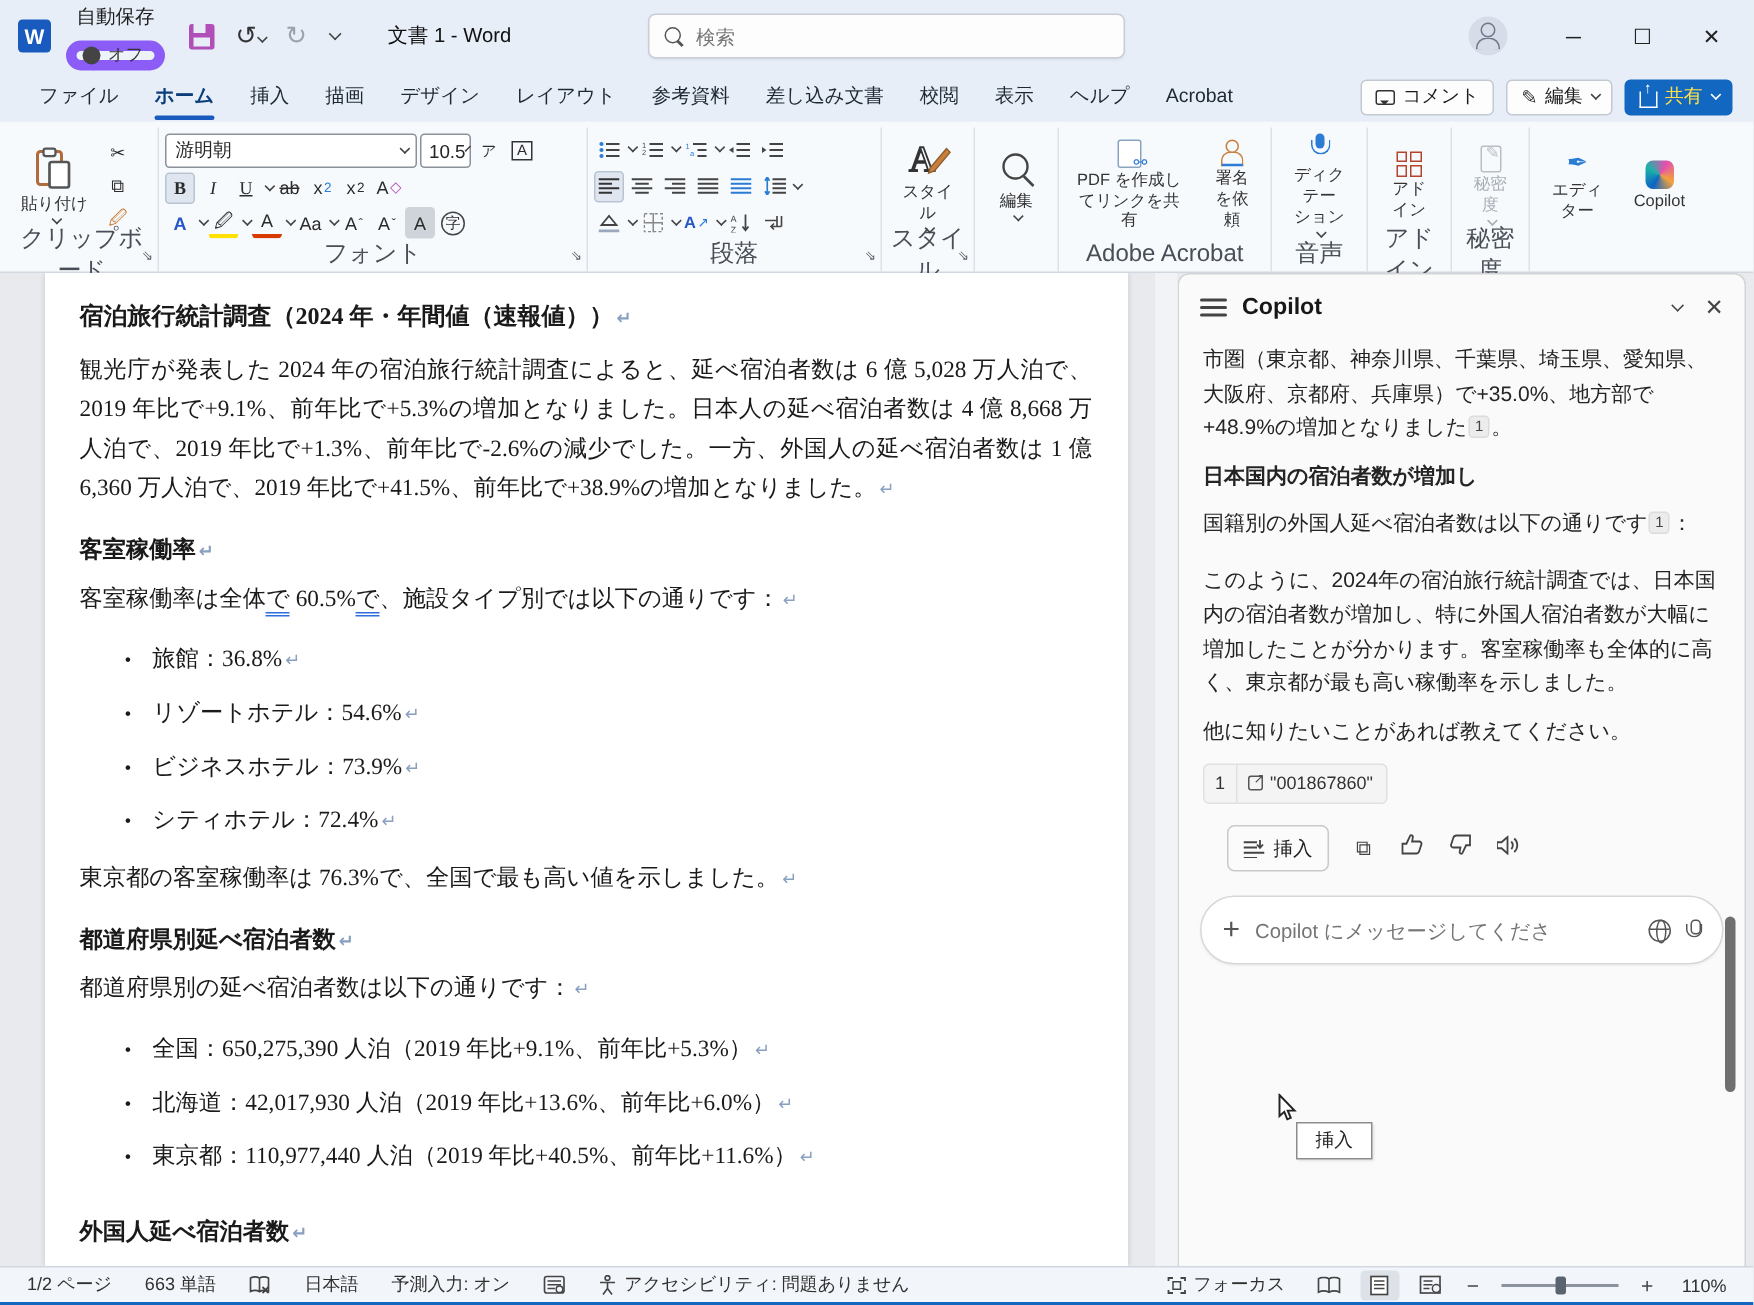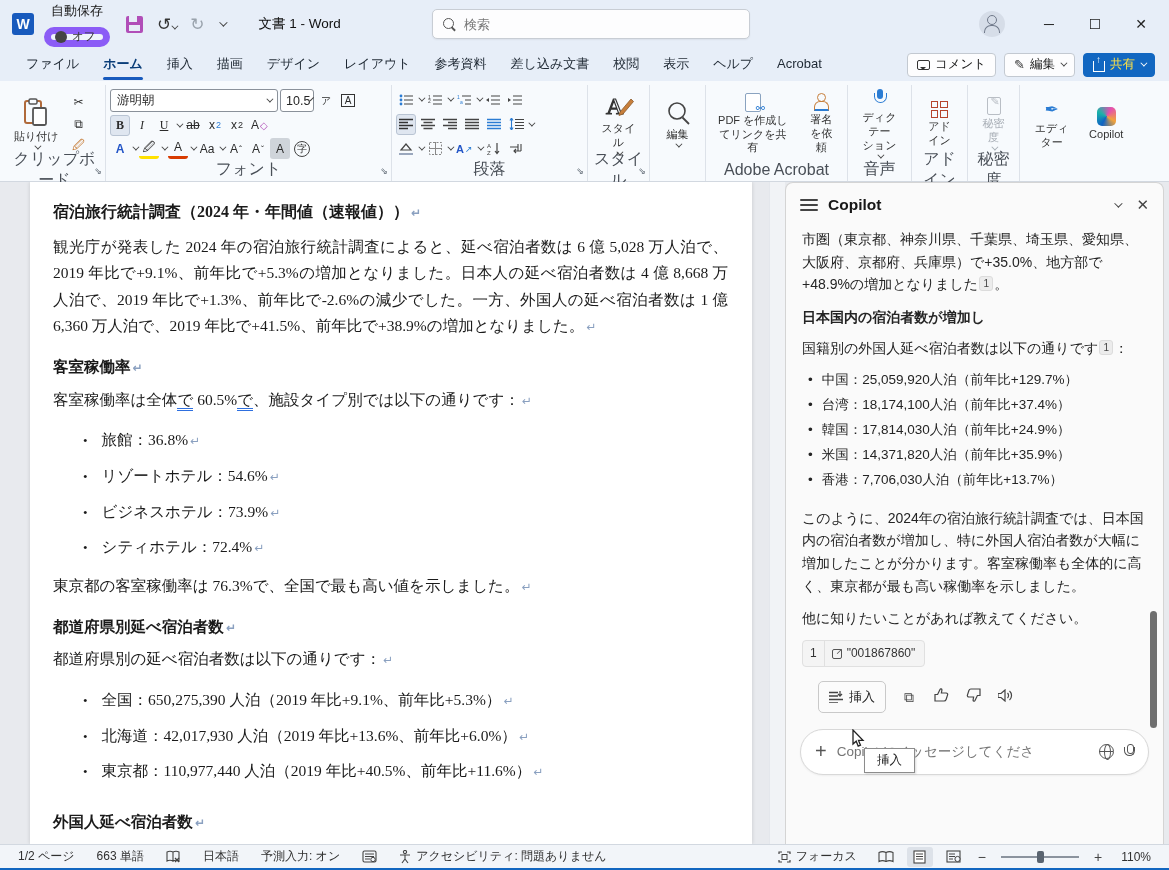--- a/index.html
+++ b/index.html
@@ -554,27 +554,20 @@
       <span class="cp-title">Copilot</span>
       <span class="cp-hbtns">
         <span class="chev"></span>
         <span class="cp-x">✕</span>
       </span>
     </div>
     <div class="cp-body">
       <p class="cp-p"><span>市圏（東京都、神奈川県、千葉県、埼玉県、愛知県、大阪府、京都府、兵庫県）で+35.0%、地方部で+48.9%の増加となりました</span><span class="citemark">1</span><span>。</span></p>
       <div class="cp-h">日本国内の宿泊者数が増加し</div>
       <p class="cp-p"><span>国籍別の外国人延べ宿泊者数は以下の通りです</span><span class="citemark">1</span><span>：</span></p>
-      <ul class="cp-ul">
-        <li>中国：25,059,920人泊（前年比+129.7%）</li>
-        <li>台湾：18,174,100人泊（前年比+37.4%）</li>
-        <li>韓国：17,814,030人泊（前年比+24.9%）</li>
-        <li>米国：14,371,820人泊（前年比+35.9%）</li>
-        <li>香港：7,706,030人泊（前年比+13.7%）</li>
-      </ul>
       <p class="cp-p" style="margin-top:16px">このように、2024年の宿泊旅行統計調査では、日本国内の宿泊者数が増加し、特に外国人宿泊者数が大幅に増加したことが分かります。客室稼働率も全体的に高く、東京都が最も高い稼働率を示しました。</p>
       <p class="cp-p">他に知りたいことがあれば教えてください。</p>
       <div class="cite-row">
         <span class="chipbox">
           <span class="c1">1</span>
           <span class="c2">
               <span class="linkout"></span>
               <span>"001867860"</span>
             </span>
         </span>

